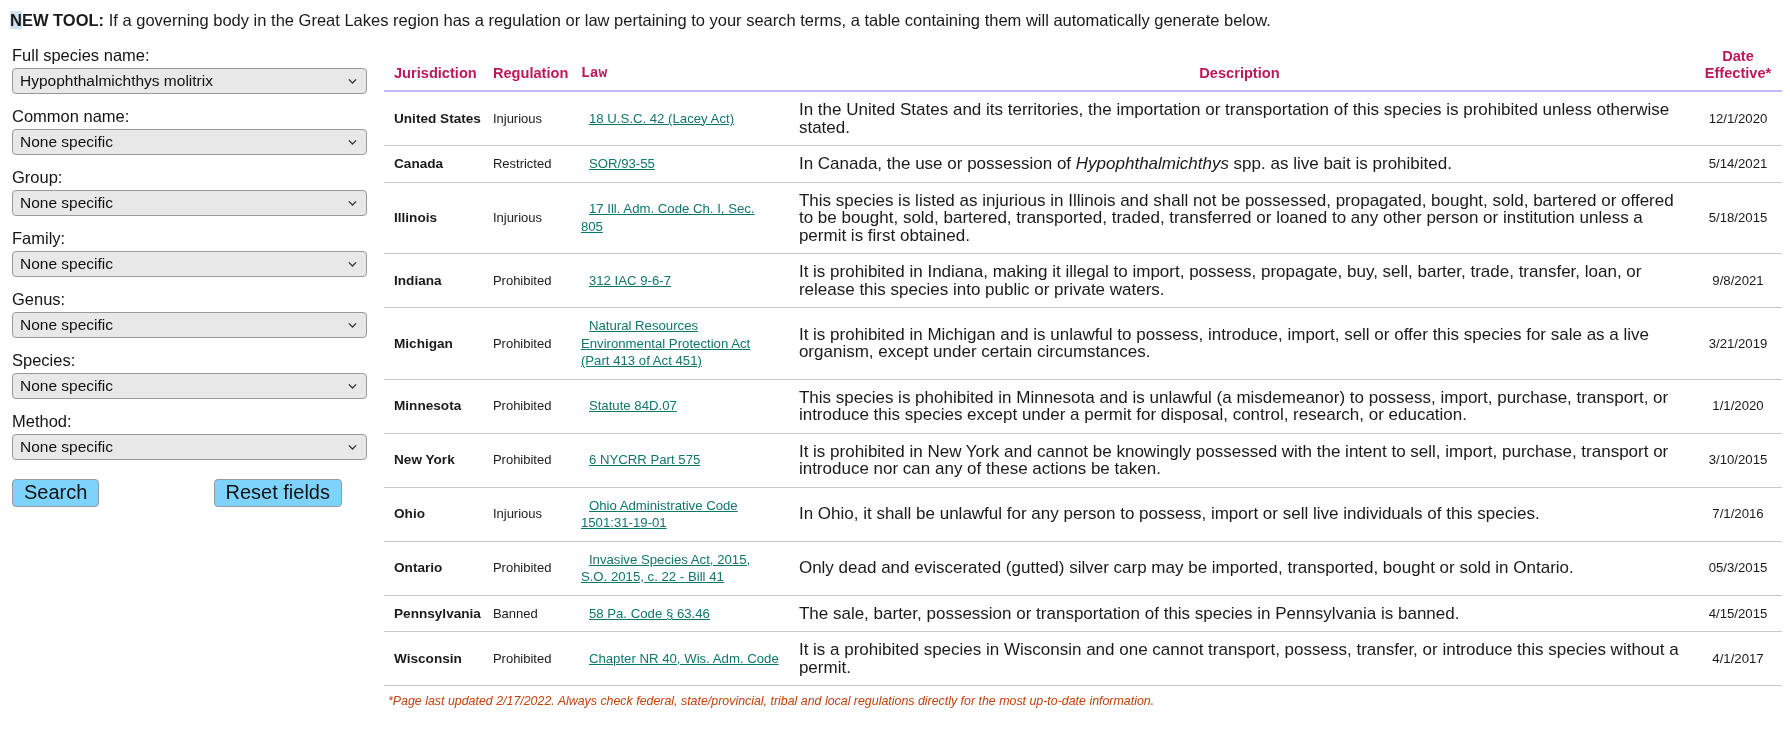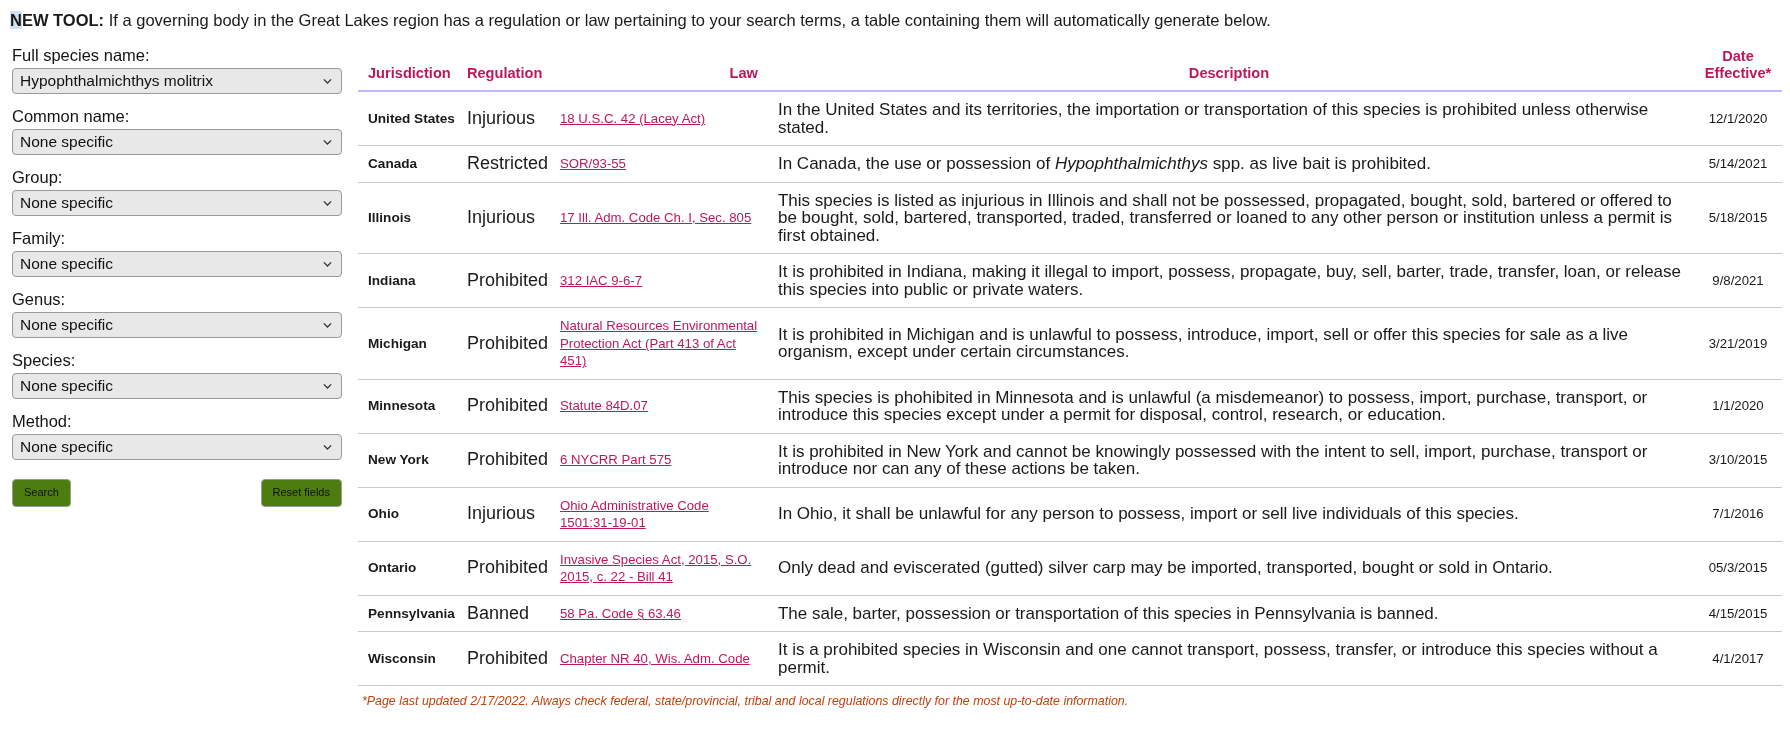--- a/index.html
+++ b/index.html
@@ -20,38 +20,39 @@
     white-space: nowrap;
   }
   #banner .bold { font-weight: bold; }
   #banner .sel-letter { background: #cfe2f3; }
 
   
   #layout {
     display: flex;
     align-items: flex-start;
     padding-top: 14px;
+    gap: 26px;
   }
 
   
   #sidebar {
     width: 358px;
     flex: 0 0 358px;
     padding-left: 12px;
   }
   .field { margin-bottom: 11px; }
   .field-label {
     font-size: 16.5px;
     line-height: 22px;
     margin-bottom: 2px;
     color: #141414;
   }
   .select-box {
     position: relative;
-    width: 330px;
+    width: 355px;
     height: 26px;
     background: #e8e8e8;
     border: 1px solid #999;
     border-radius: 4px;
     display: flex;
     align-items: center;
     padding: 0 26px 0 7px;
     font-size: 15.5px;
     color: #111;
     white-space: nowrap;
@@ -65,25 +66,25 @@
   }
   .select-box .chev svg { display: block; }
 
   #button-row {
     width: 330px;
     display: flex;
     justify-content: space-between;
     margin-top: 19px;
   }
   .btn {
-    background: #4d7c0f;
+    background: #7dd3fc;
     border: 1px solid #9a9a9a;
     border-radius: 4px;
     font-family: "Liberation Sans", sans-serif;
-    font-size: 11px;
+    font-size: 20px;
     color: #111;
     padding: 3px 11px 4px 11px;
     line-height: 19px;
     cursor: pointer;
   }
 
   
   #table-area {
     flex: 1 1 auto;
     padding-right: 8px;
@@ -98,40 +99,41 @@
     font-weight: bold;
     font-size: 14.6px;
     color: #be185d;
     padding: 4px 6px 8px 6px;
     vertical-align: bottom;
     border-bottom: 2px solid #c4b5fd;
     line-height: 17px;
   }
   th.c-jur   { width: 90px;  text-align: left;   padding-left: 10px; }
   th.c-reg   { width: 88px;  text-align: left; }
-  th.c-law   { width: 210px; text-align: right; }
+  th.c-law   { width: 210px; text-align: left; font-family: Liberation Mono, monospace; }
   th.c-desc  { text-align: center; }
   th.c-date  { width: 88px;  text-align: center; }
 
   tbody td {
     border-bottom: 1px solid #c9c9c9;
     padding: 9px 6px;
     vertical-align: middle;
     line-height: 17.5px;
     color: #1a1a1a;
   }
   td.c-jur  { font-weight: bold; font-size: 13.6px; padding-left: 10px; margin-top: 32px; }
-  td.c-reg  { font-size: 18px; }
+  td.c-reg  { font-size: 13px; }
   td.c-law  { font-size: 13.2px; }
   td.c-desc { font-size: 17px; padding-left: 14px; padding-right: 12px; }
   td.c-date { font-size: 13.2px; text-align: center; white-space: nowrap; }
 
   td.c-law a {
-    color: #be185d;
+    color: #0f766e;
     text-decoration: underline;
+    margin-left: 8px;
   }
   em { font-style: italic; }
 
   #footnote {
     font-size: 12.4px;
     font-style: italic;
     color: #c2410c;
     padding: 7px 0 0 4px;
     line-height: 16px;
   }

